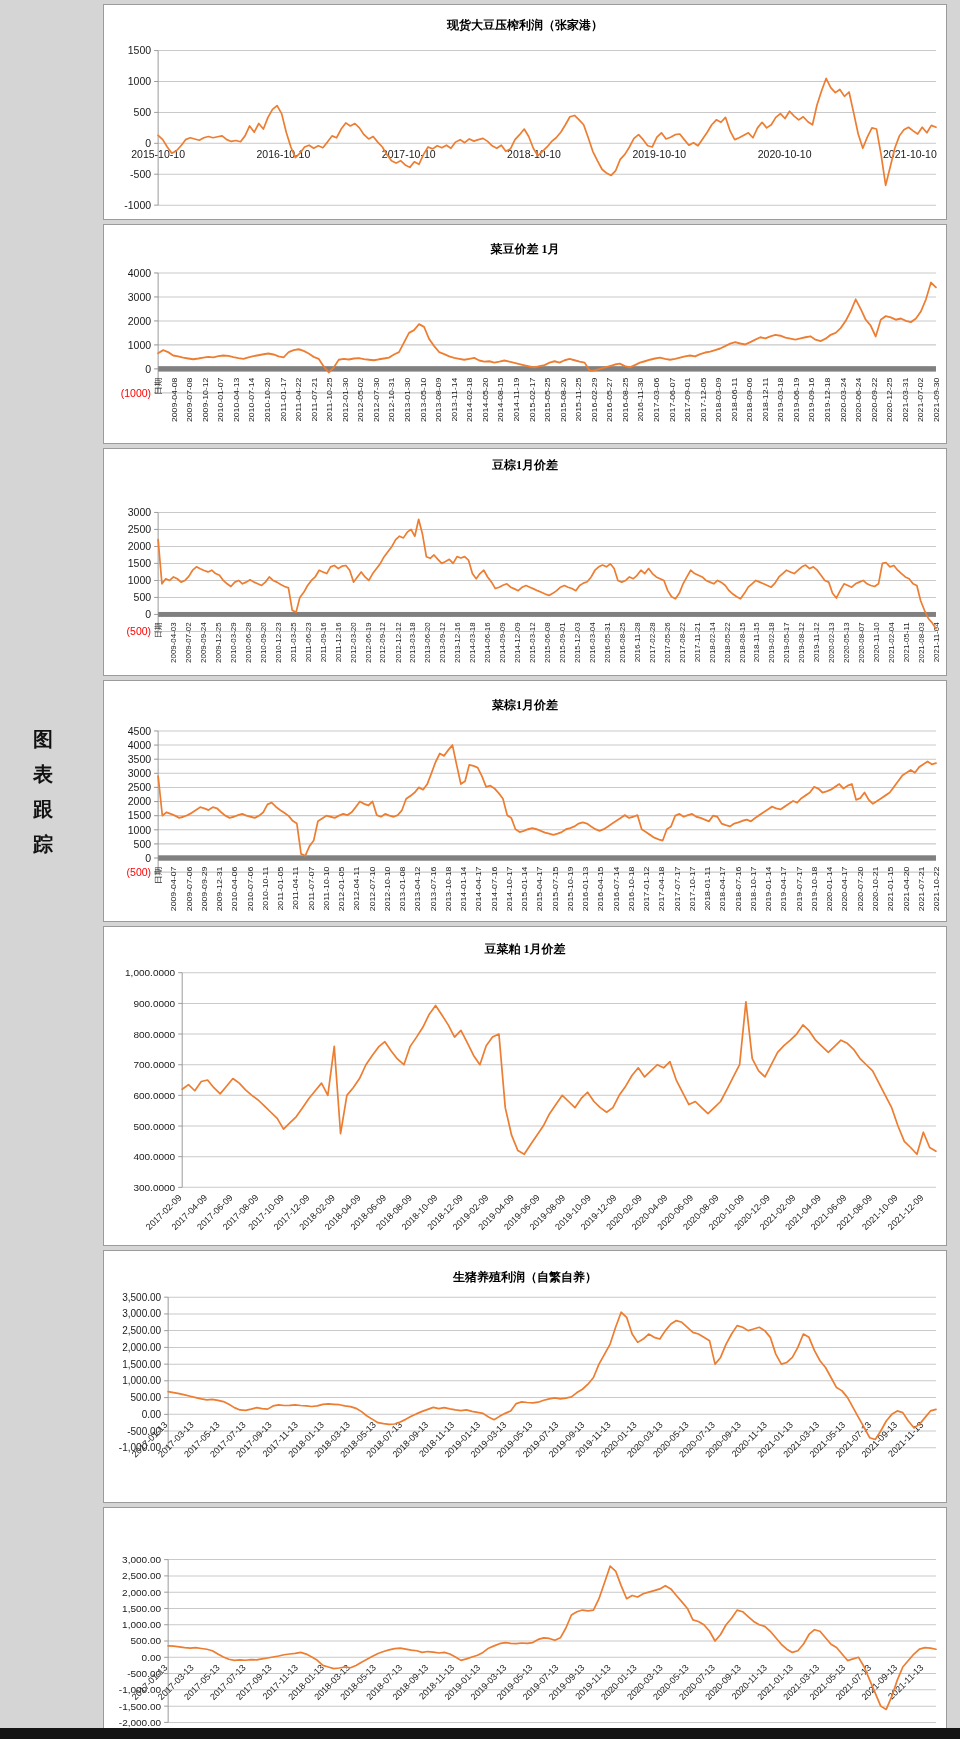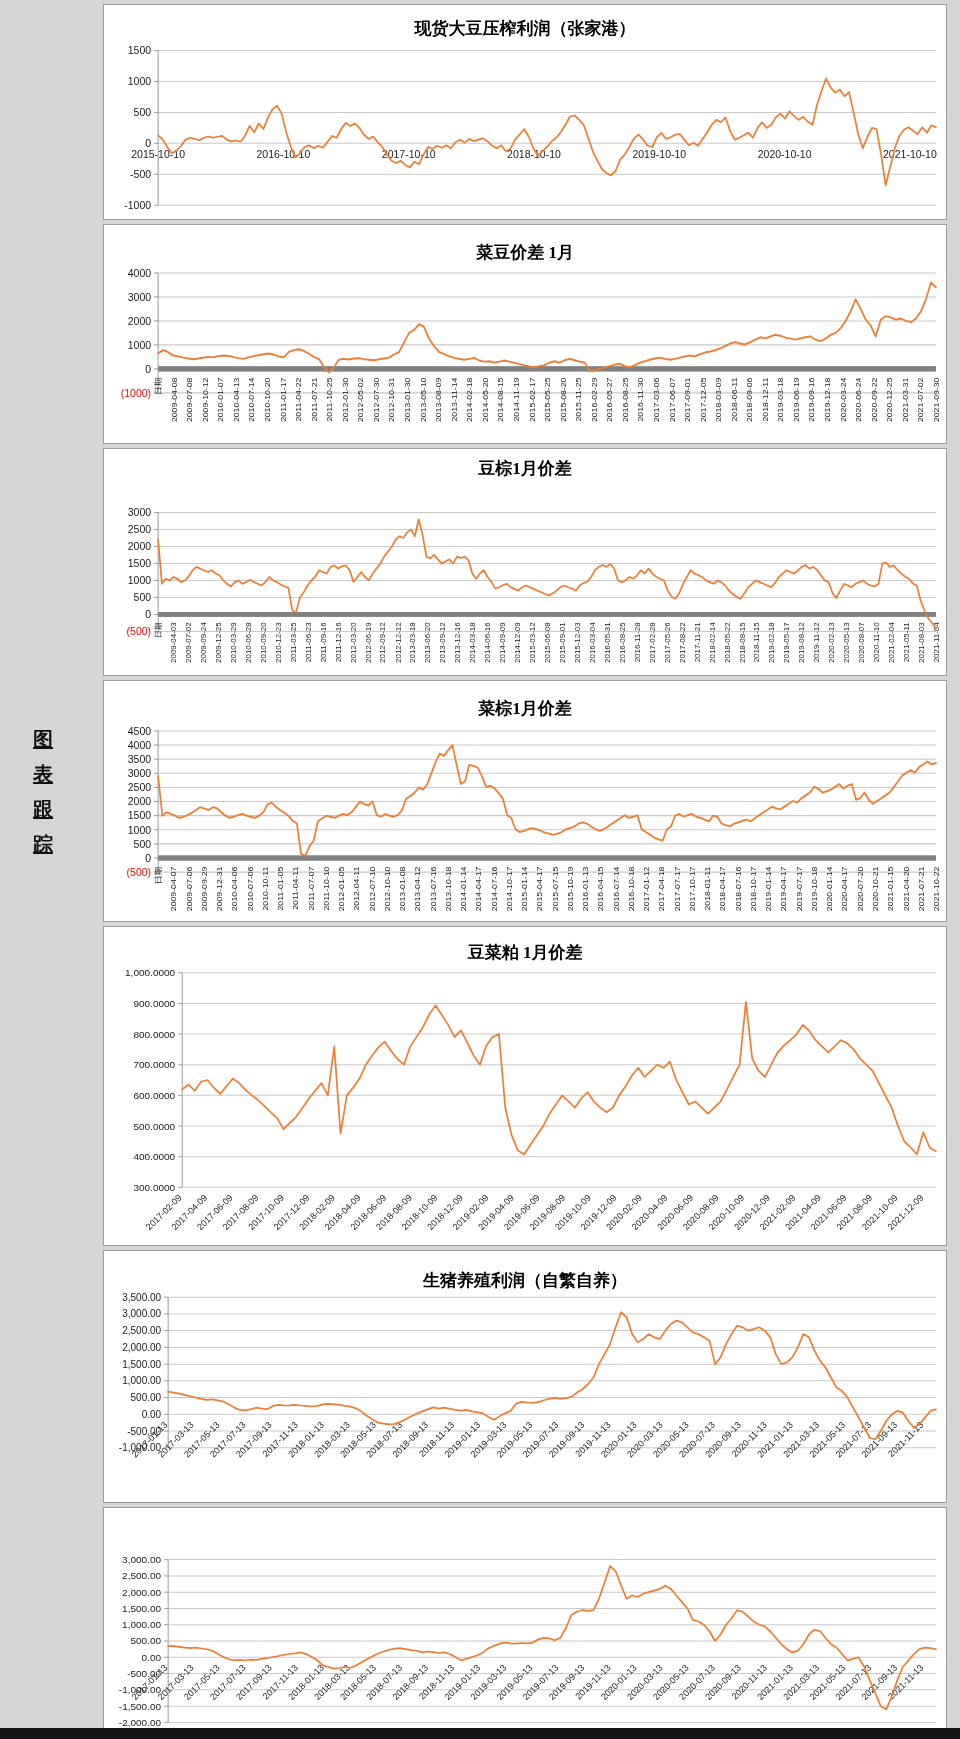--- a/index.html
+++ b/index.html
@@ -6,33 +6,33 @@
   body{
     width:960px;height:1739px;position:relative;
     background:#d5d5d5;
     font-family:"Liberation Sans","DejaVu Sans",sans-serif;
     overflow:hidden;
   }
   .side-label{
     position:absolute;left:30px;top:722px;width:26px;
     font-family:"Liberation Serif","DejaVu Serif",serif;
     font-weight:bold;font-size:20px;color:#111;
-    line-height:1.75;word-break:break-all;text-align:center;text-decoration:underline;
+    line-height:1.75;word-break:break-all;text-align:center;
   }
   .panel-col{position:absolute;left:103px;top:4px;width:844px;}
   .panel{
     position:relative;background:#ffffff;border:1px solid #9b9b9b;
     margin-bottom:4px;box-sizing:border-box;
   }
   .p0{height:216px}.p1{height:220px}.p2{height:228px}
   .p3{height:242px}.p4{height:320px}.p5{height:253px}.p6{height:272px}
   .ct{
     position:absolute;left:0;right:0;margin:0;text-align:center;
     font-family:"Liberation Serif","DejaVu Serif",serif;
-    font-size:17px;font-weight:bold;color:#000;z-index:2;
+    font-size:12px;font-weight:bold;color:#000;z-index:2;
   }
   .p0 .ct{top:12px}.p1 .ct{top:16px}.p2 .ct{top:8px}.p3 .ct{top:16px}
   .p4 .ct{top:14px}.p5 .ct{top:18px}.p6 .ct{top:22px}
   .chart-svg{position:absolute;left:0;top:0;width:100%;height:100%;}
   .bottom-bar{
     position:absolute;left:0;bottom:0;width:100%;height:11px;background:#151515;
   }
 </style>
 </head>
 <body>

